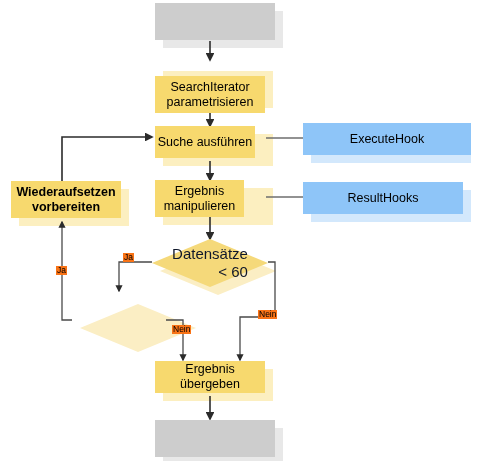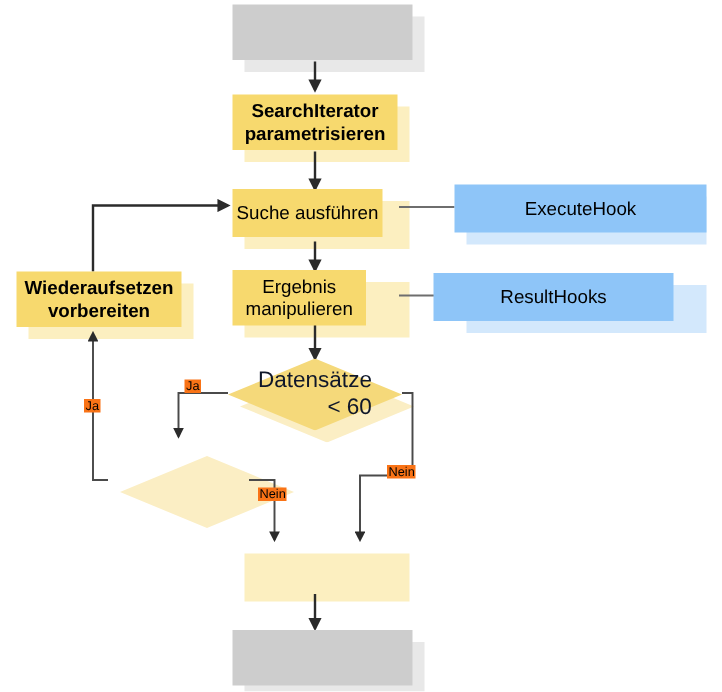--- a/index.html
+++ b/index.html
@@ -156,47 +156,48 @@
 
   <div class="edge-label" style="left:123px; top:253px;">Ja</div>
   <div class="edge-label" style="left:258px; top:310px;">Nein</div>
   <div class="edge-label" style="left:56px; top:266px;">Ja</div>
   <div class="edge-label" style="left:172px; top:325px;">Nein</div>
 
   <div class="shadow term-shadow" style="left:163px; top:11px; width:120px; height:37px;"></div>
   <div class="node term" style="left:155px; top:3px; width:120px; height:37px;"></div>
 
   <div class="shadow proc-shadow" style="left:163px; top:71px; width:110px; height:37px;"></div>
-  <div class="node proc" style="left:155px; top:63px; width:110px; height:37px;font-weight:bold;">SearchIterator
+  <div class="node proc" style="left:155px; top:76px; width:110px; height:37px;">SearchIterator
 parametrisieren</div>
 
   <div class="shadow proc-shadow" style="left:163px; top:134px; width:110px; height:32px;"></div>
   <div class="node proc" style="left:155px; top:126px; width:100px; height:32px;">Suche ausführen</div>
 
   <div class="shadow hook-shadow" style="left:311px; top:131px; width:160px; height:32px;"></div>
   <div class="node hook" style="left:303px; top:123px; width:168px; height:32px;">ExecuteHook</div>
 
   <div class="shadow proc-shadow" style="left:163px; top:188px; width:110px; height:37px;"></div>
   <div class="node proc" style="left:155px; top:180px; width:89px; height:37px;">Ergebnis
 manipulieren</div>
 
   <div class="shadow hook-shadow" style="left:311px; top:190px; width:160px; height:32px;"></div>
-  <div class="node hook" style="left:289px; top:182px; width:160px; height:32px;">ResultHooks</div>
+  <div class="node hook" style="left:303px; top:182px; width:160px; height:32px;">ResultHooks</div>
 
   <div class="shadow proc-shadow" style="left:19px; top:189px; width:110px; height:37px;"></div>
   <div class="node proc" style="left:11px; top:181px; width:110px; height:37px;font-weight:bold;">Wiederaufsetzen
 vorbereiten</div>
 
   <div class="diamond-shadow" style="left:160px; top:247px; width:116px; height:48px;"></div>
   <div class="diamond-wrap" style="left:152px; top:239px; width:116px; height:48px;">
     <div class="diamond-shape"></div>
     <div class="diamond-label">Datensätze
 &lt; 60</div>
   </div>
 
   <div class="diamond-shadow" style="left:80px; top:304px; width:116px; height:48px;"></div>
 
   <div class="shadow proc-shadow" style="left:163px; top:369px; width:110px; height:32px;"></div>
+  <div class="node proc" style="left:155px; top:361px; width:110px; height:32px;">Ergebnis übergeben</div>
 
   <div class="shadow term-shadow" style="left:163px; top:428px; width:120px; height:37px;"></div>
   <div class="node term" style="left:155px; top:420px; width:120px; height:37px;"></div>
 
 </div>
 
 </body></html>

